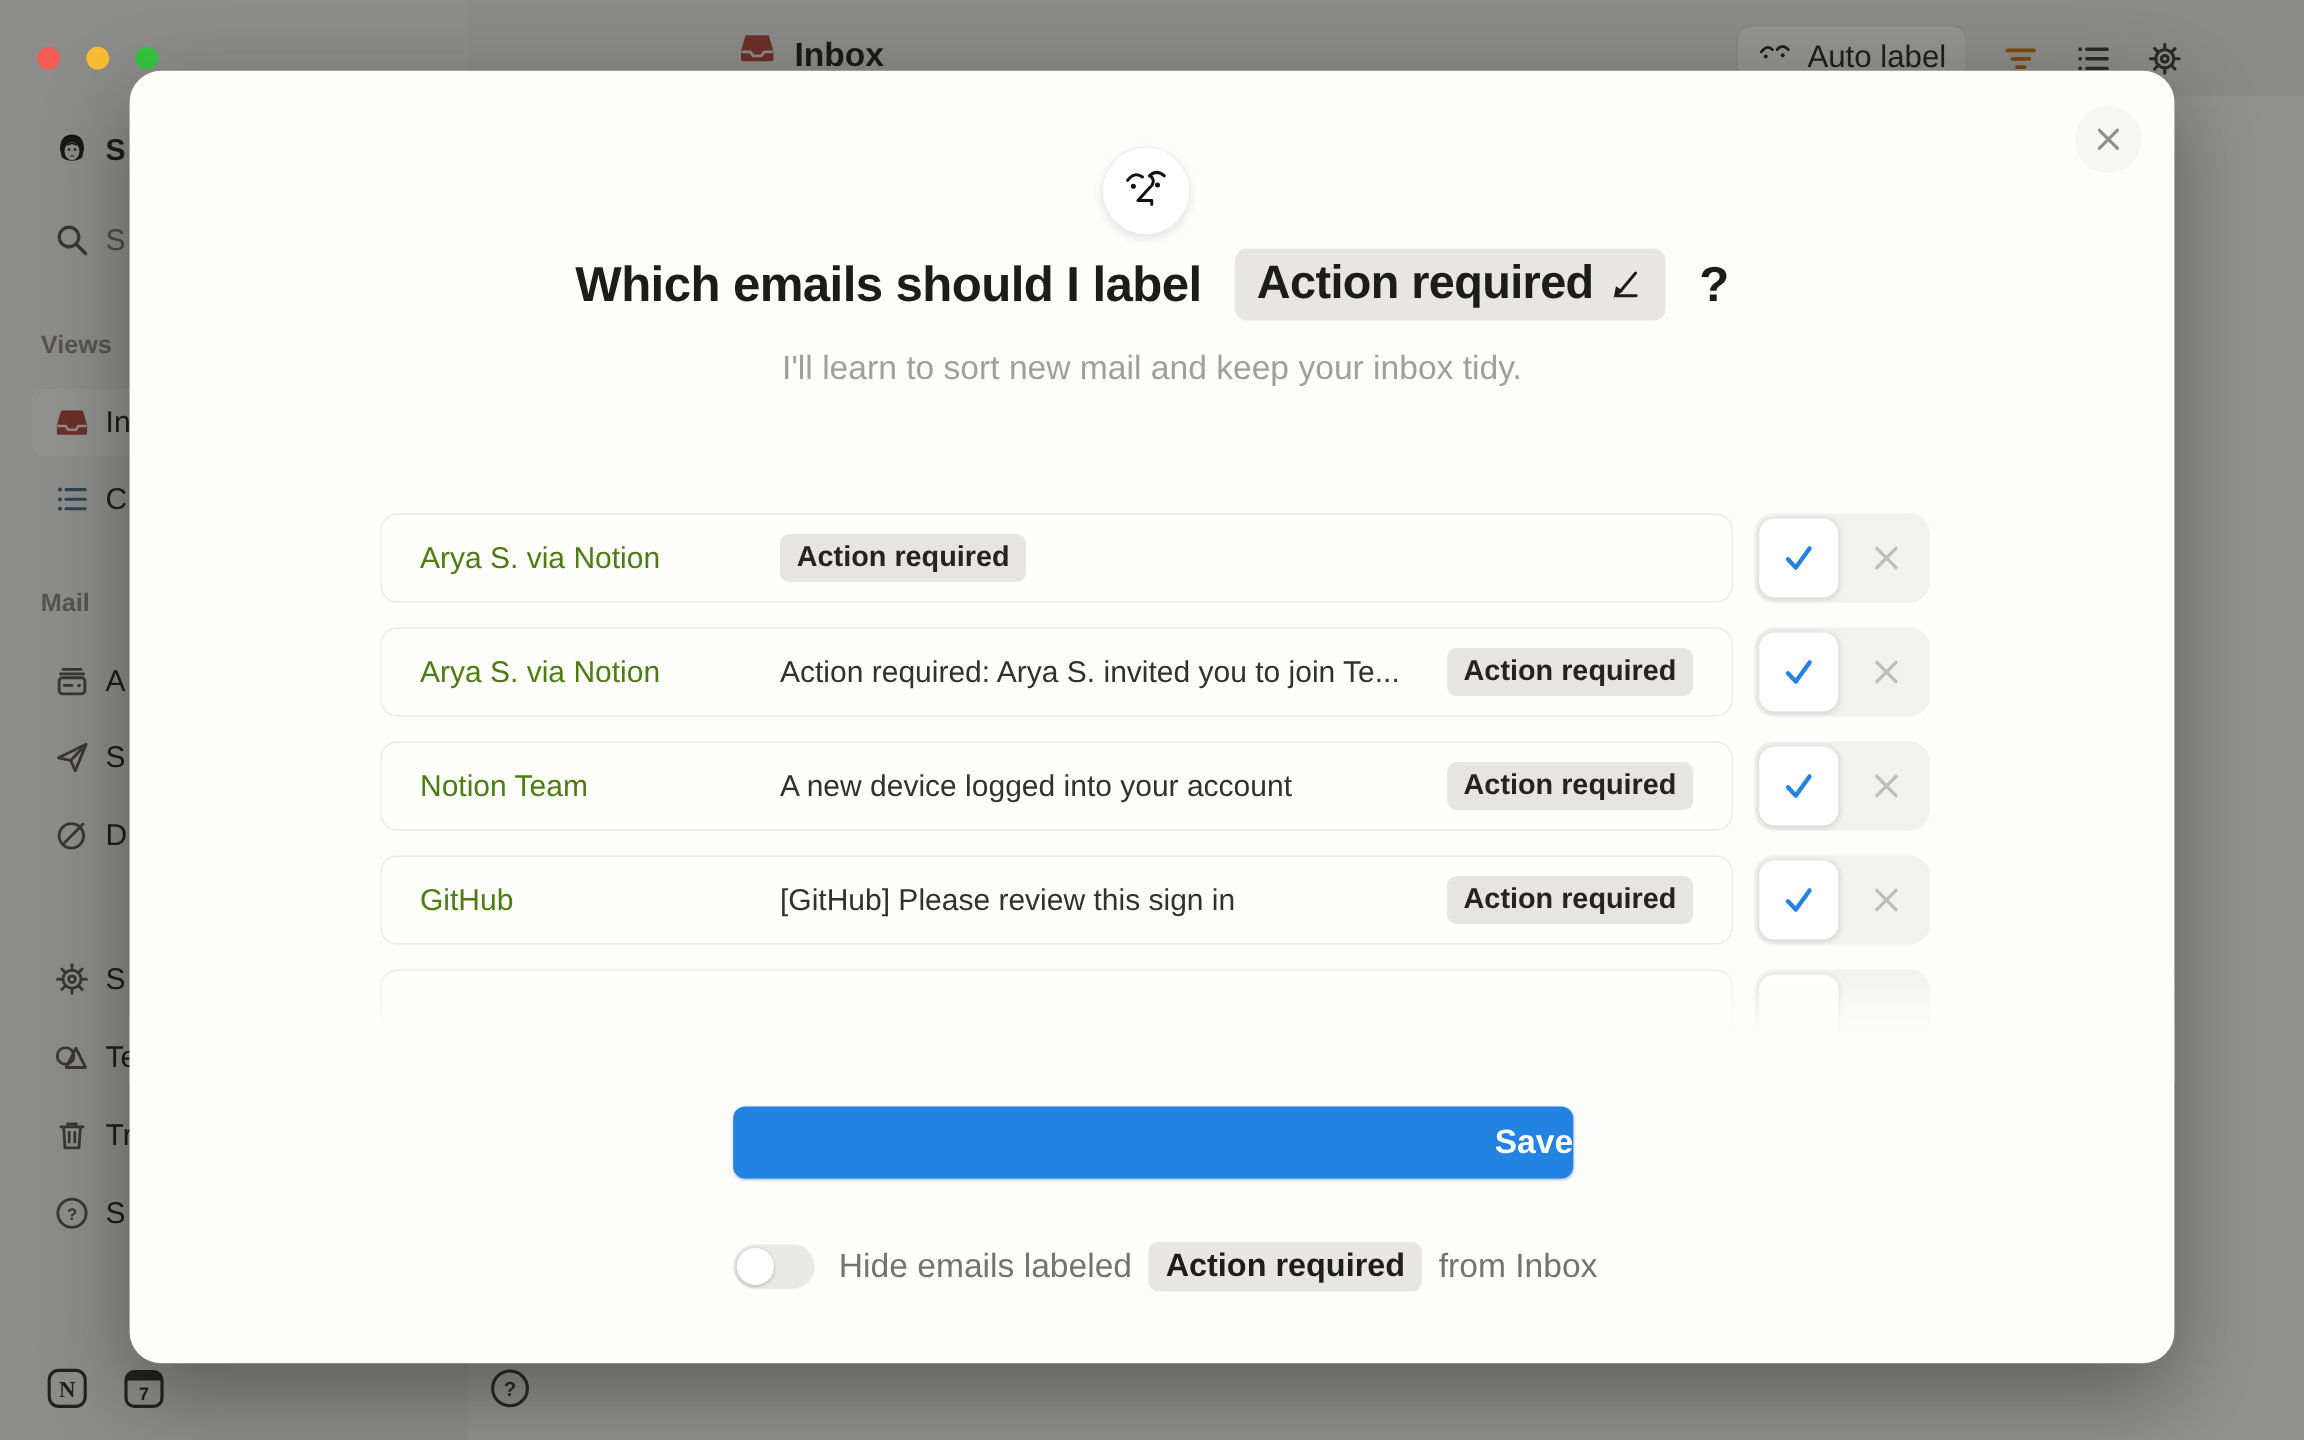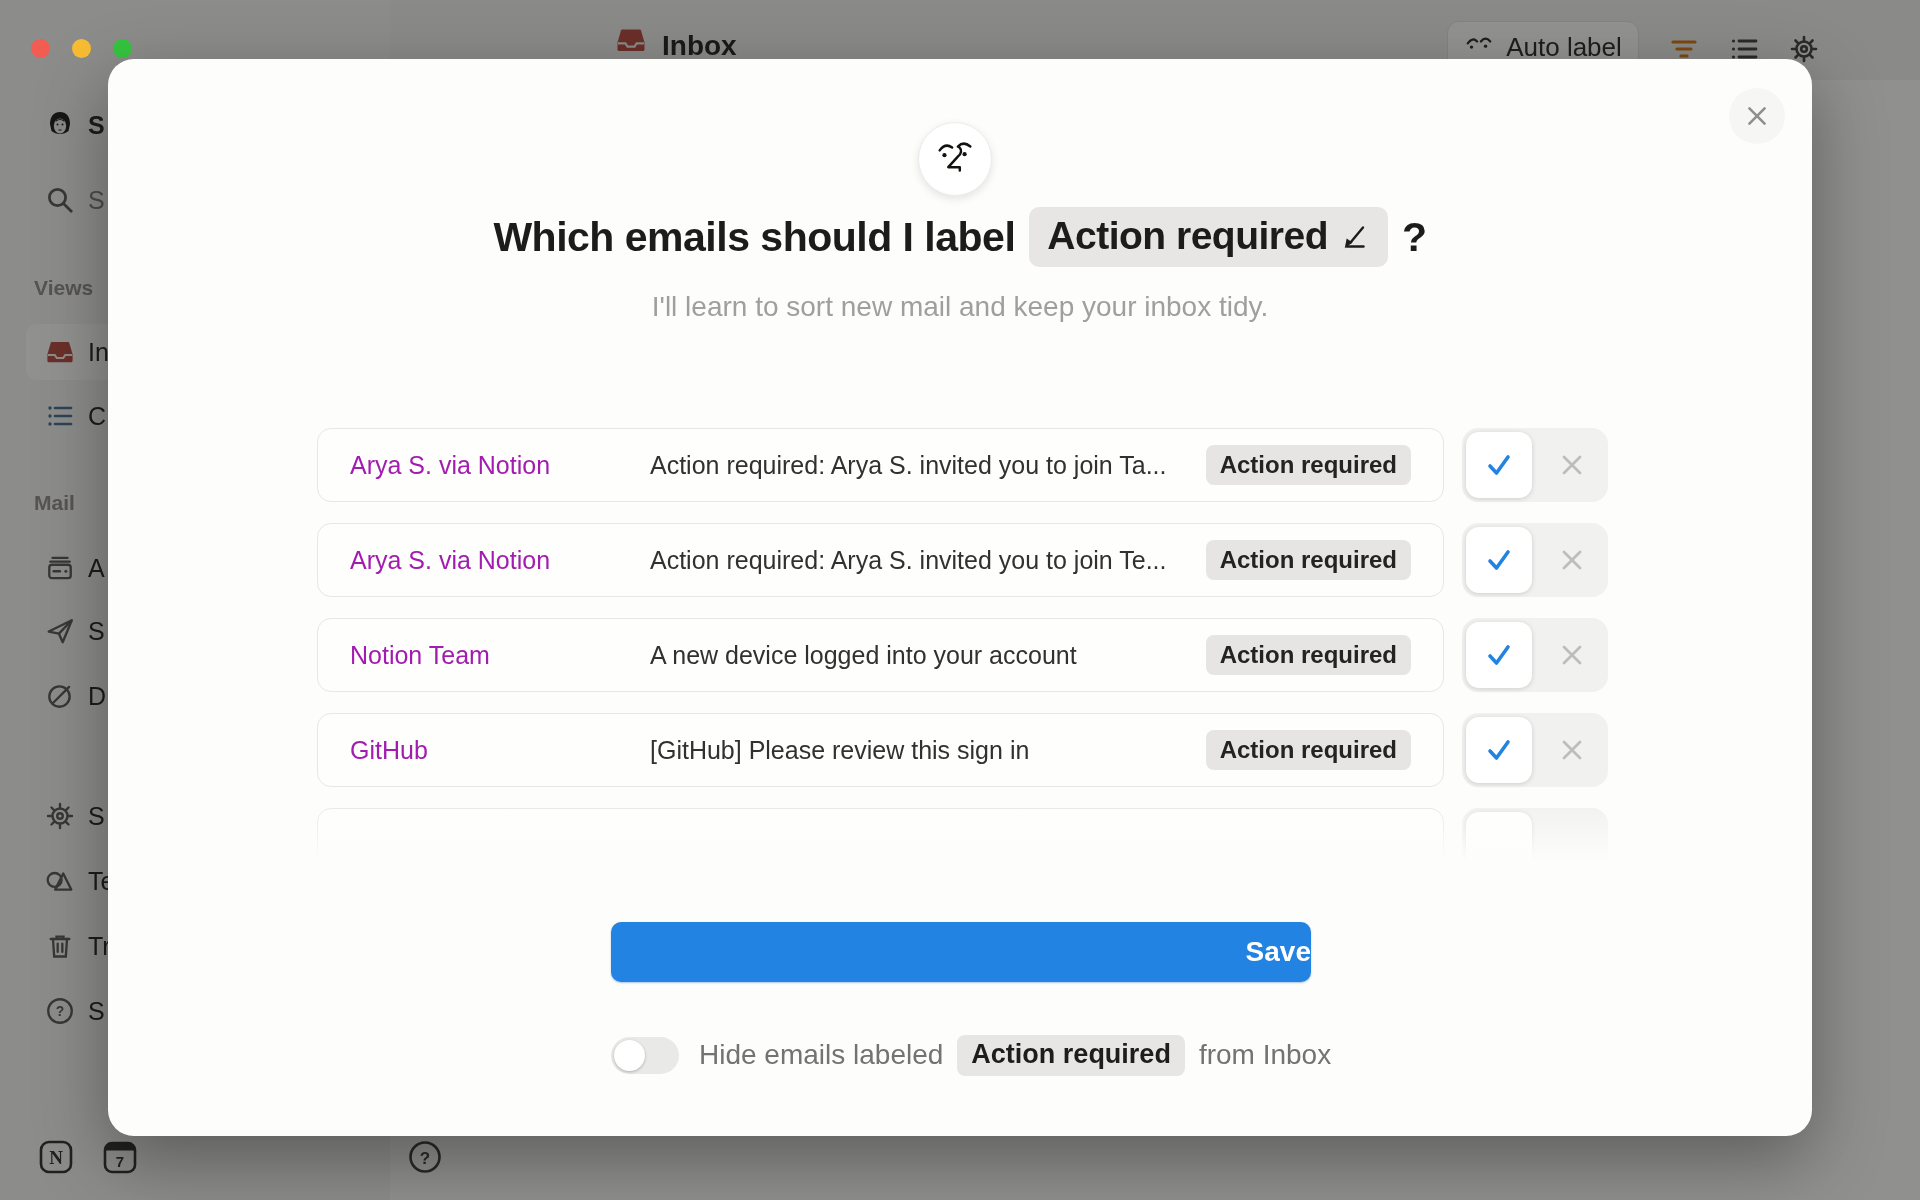--- a/index.html
+++ b/index.html
@@ -34,29 +34,29 @@
 
   .overlay { position:absolute; inset:0; background:rgba(24,24,22,0.47); z-index:5; }
 
   
   .modal { position:absolute; left:108px; top:59px; width:1704px; height:1077px; background:#fdfdfb; border-radius:26px; box-shadow:0 24px 70px rgba(0,0,0,0.35); z-index:10; overflow:hidden; }
 
   .close-btn { position:absolute; left:1621px; top:29px; width:56px; height:56px; border-radius:50%; background:#f6f6f4; display:flex; align-items:center; justify-content:center; }
 
   .mascot { position:absolute; left:810px; top:63px; width:74px; height:74px; border-radius:50%; background:#ffffff; border:1px solid #ececea; box-shadow:0 3px 8px rgba(0,0,0,0.10); display:flex; align-items:center; justify-content:center; }
 
-  .title-row { position:absolute; left:0; top:148px; width:1704px; display:flex; align-items:center; justify-content:center; gap:14px; }
+  .title-row { position:absolute; left:0; top:148px; width:1704px; display:flex; align-items:center; justify-content:center; gap:28px; }
   .title-text { font-size:41px; font-weight:700; color:#1c1c1a; letter-spacing:-0.5px; }
   .title-chip { display:flex; align-items:center; gap:12px; background:#e7e6e4; border-radius:10px; padding:7px 18px 9px 18px; }
   .title-chip span { font-size:39px; font-weight:700; color:#1c1c1a; letter-spacing:-0.5px; }
 
   .subtitle { position:absolute; left:0; top:232px; width:1704px; text-align:center; font-size:28px; color:#9f9f9d; }
 
   .mail-row { position:absolute; left:209px; width:1127px; height:74px; background:#fefefd; border:1.5px solid #e7e7e5; border-radius:14px; display:flex; align-items:center; padding:0 32px; }
-  .mail-row .sender { width:300px; font-size:25px; color:#a21caf; white-space:nowrap; overflow:hidden; }
+  .mail-row .sender { width:300px; font-size:25px; color:#4d7c0f; white-space:nowrap; overflow:hidden; }
   .mail-row .subject { flex:1; font-size:25px; color:#32312e; white-space:nowrap; overflow:hidden; }
   .row-chip { font-size:24px; font-weight:600; color:#232321; background:#e6e5e3; border-radius:8px; padding:6px 14px; white-space:nowrap; }
 
   .vote-pill { position:absolute; left:1354px; width:146px; height:74px; background:#f1f1ef; border-radius:16px; }
   .vote-check { position:absolute; left:4px; top:4px; width:66px; height:66px; background:#ffffff; border-radius:13px; box-shadow:0 1px 5px rgba(0,0,0,0.15); display:flex; align-items:center; justify-content:center; }
   .vote-x { position:absolute; right:0; top:0; width:72px; height:74px; display:flex; align-items:center; justify-content:center; }
 
   .row-fade { position:absolute; left:0; top:744px; width:1704px; height:100px; background:linear-gradient(to bottom, rgba(253,253,251,0) 0%, #fdfdfb 58%, #fdfdfb 100%); z-index:3; }
 
   .save-btn { position:absolute; left:503px; top:863px; width:700px; height:60px; background:#2383e2; border:none; border-radius:10px; color:#ffffff; font-size:28px; font-weight:600; font-family:inherit; box-shadow:0 1px 2px rgba(15,90,180,0.35); z-index:4;text-align:right; }
@@ -319,21 +319,20 @@
             </svg>
         </span>
       </span>
       <span class="title-text">?</span>
     </div>
 
     <div class="subtitle">I'll learn to sort new mail and keep your inbox tidy.</div>
 
     <div class="mail-row" style="top:369px;">
       <span class="sender">Arya S. via Notion</span>
-      <span class="subject">Action required: Arya S. invited you to join Ta...</span>
       <span class="row-chip">Action required</span>
     </div>
     <div class="vote-pill" style="top:369px;">
       <div class="vote-check">
           <svg width="32" height="32" viewBox="0 0 32 32" fill="none" stroke="#2383e2" stroke-width="3.6" stroke-linecap="round" stroke-linejoin="round">
             <polyline points="7,17 13.5,24 25,8"></polyline>
           </svg>
         </div>
       <div class="vote-x">
           <svg width="30" height="30" viewBox="0 0 30 30" stroke="#bdbdbb" stroke-width="2.8" stroke-linecap="round">

